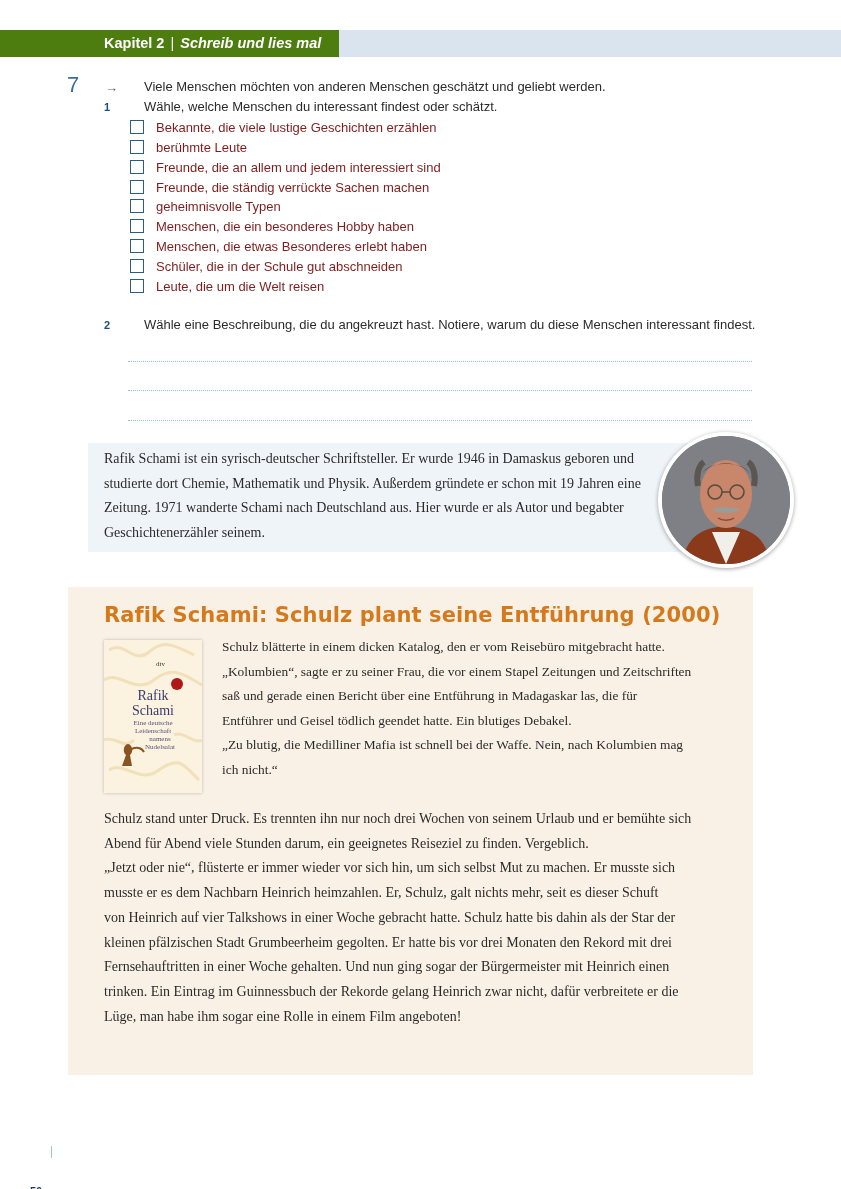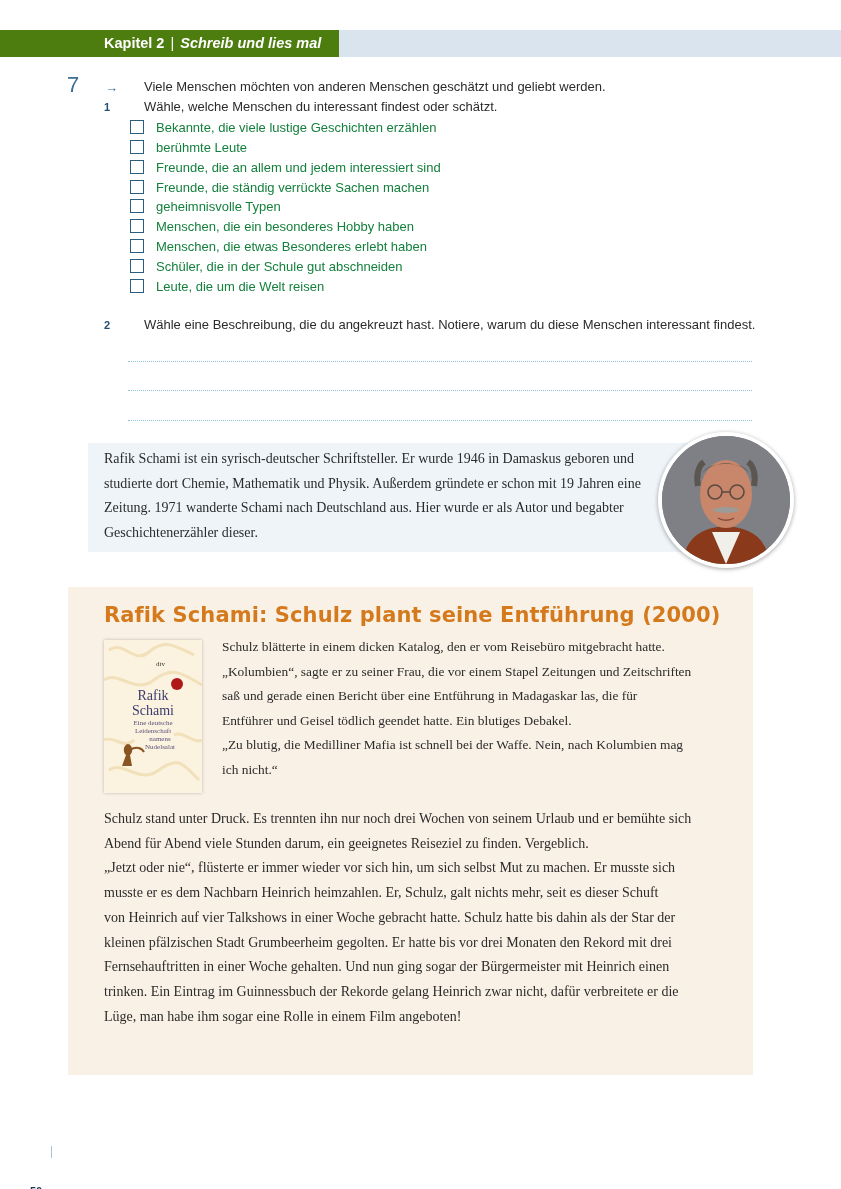--- a/index.html
+++ b/index.html
@@ -12,21 +12,21 @@
   .header-dark .sep { font-weight: normal; margin: 0 2px; }
   .header-dark .sub { font-style: italic; }
 
   .ex-num { position: absolute; left: 67px; top: 72px; font-size: 22px; color: #3a6f96; font-weight: normal; }
   .arrow { position: absolute; left: 105px; top: 80px; font-size: 13px; color: #3a6f96; }
   .line { position: absolute; left: 144px; font-size: 13px; color: #2b2b2b; white-space: nowrap; }
   .task-num { position: absolute; left: 104px; font-size: 11px; font-weight: bold; color: #1f4f77; }
 
   .cb-row { position: absolute; left: 130px; height: 18px; display: flex; align-items: center; }
   .cb { width: 14px; height: 14px; border: 1.6px solid #2a5d7e; background: #fff; margin-right: 12px; flex: none; }
-  .cb-label { font-size: 13px; color: #15803d; white-space: nowrap; }
+  .cb-label { font-size: 13px; color: #7f1d1d; white-space: nowrap; }
 
   .write-line { position: absolute; left: 128px; width: 624px; height: 0; border-top: 1px dotted #8fc0dc; }
 
   .bio-box { position: absolute; left: 88px; top: 443px; width: 600px; height: 109px; background: #eef4f8; }
   .bio-text { position: absolute; left: 104px; top: 447px; width: 560px; font-family: "Liberation Serif", serif;
               font-size: 14px; line-height: 24.6px; color: #2b2b2b; }
 
   .portrait { position: absolute; left: 658px; top: 432px; width: 136px; height: 136px; border-radius: 50%;
               background: #fff; box-shadow: 0 1px 4px rgba(0,0,0,0.35); padding: 4px; }
   .portrait-inner { width: 100%; height: 100%; border-radius: 50%; overflow: hidden; background: #7f8186; position: relative; }
@@ -106,21 +106,21 @@
 
 <div class="write-line" style="top:361px"></div>
 <div class="write-line" style="top:390px"></div>
 <div class="write-line" style="top:420px"></div>
 
 <div class="bio-box"></div>
 <div class="bio-text">
   <div>Rafik Schami ist ein syrisch-deutscher Schriftsteller. Er wurde 1946 in Damaskus geboren und</div>
   <div>studierte dort Chemie, Mathematik und Physik. Außerdem gründete er schon mit 19 Jahren eine</div>
   <div>Zeitung. 1971 wanderte Schami nach Deutschland aus. Hier wurde er als Autor und begabter</div>
-  <div>Geschichtenerzähler dieser.</div>
+  <div>Geschichtenerzähler seinem.</div>
 </div>
 
 <div class="portrait">
   <div class="portrait-inner">
     <svg width="128" height="128" viewBox="0 0 128 128">
       <rect width="128" height="128" fill="#7e8086"></rect>
       <path d="M20 128 C24 100 40 92 64 90 C88 92 104 100 108 128 Z" fill="#8a3a1a"></path>
       <path d="M50 96 L64 128 L78 96 Z" fill="#f1efe9"></path>
       <ellipse cx="64" cy="58" rx="26" ry="34" fill="#c8866a"></ellipse>
       <path d="M36 50 C36 20 92 20 92 50 C90 36 84 28 64 28 C44 28 38 36 36 50 Z" fill="#4a4540"></path>

